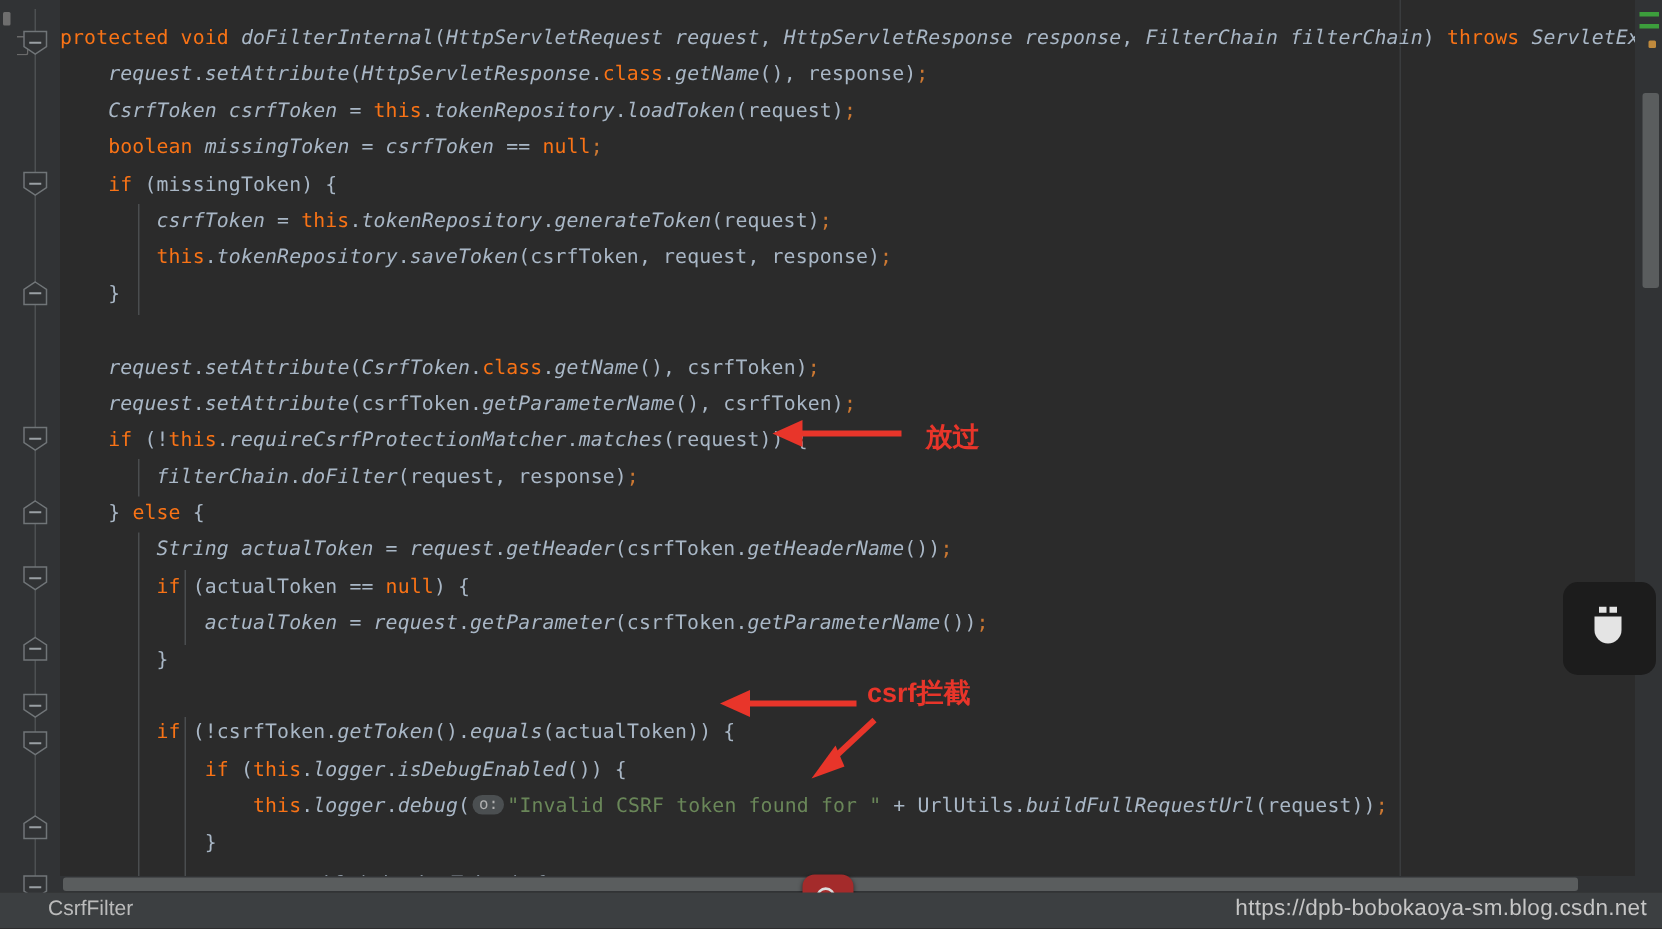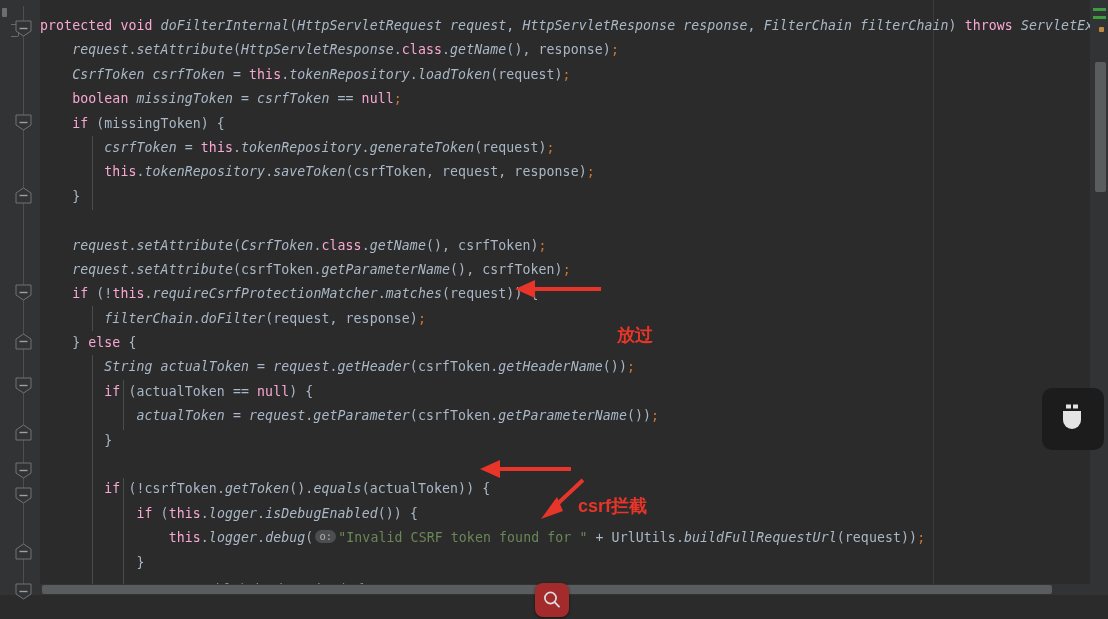--- a/index.html
+++ b/index.html
@@ -40,21 +40,21 @@
   }
   .guide{
     position:absolute;top:0;bottom:0;width:1px;background:#3a3c3e;
   }
   .code{
     position:absolute;left:0;top:14px;white-space:pre;
     font-size:13.2px;line-height:24.4px;color:#a9b7c6;
     letter-spacing:0.1px;
   }
   .ln{display:block;height:24.4px;}
-  .kw{color:#f9a8d4;}
+  .kw{color:#f97316;}
   .str{color:#6a8759;}
   .plain{color:#a9b7c6;font-style:italic;}
   .punc{color:#a9b7c6;}
   .semi{color:#cc7832;}
   .hint{
     display:inline-block;background:#4b4f51;color:#b0b0b0;
     border-radius:7px;padding:0 4px;font-size:10.5px;
     line-height:13px;vertical-align:2px;margin:0 2px;
   }
 
@@ -121,21 +121,21 @@
     position:absolute;left:1042px;top:388px;width:62px;height:62px;
     background:#1c1c1c;border-radius:10px;
     display:flex;align-items:center;justify-content:center;
   }
 
   
   .anno{position:absolute;pointer-events:none;}
   .anno-text{
     position:absolute;color:#e8352a;
     font-family:"Liberation Sans",sans-serif;
-    font-size:18px;font-weight:600;white-space:nowrap;margin-top:44px;
+    font-size:18px;font-weight:600;white-space:nowrap;
   }
 </style>
 </head>
 <body>
 
 <div class="ide">
 
   <div class="gutter">
     <div class="gutter-line"></div>
     <div class="mini-mark"></div>
@@ -258,14 +258,18 @@
   </div>
 
   <div class="usbwidget">
     <svg width="28" height="32" viewBox="0 0 28 32">
       <rect x="7" y="1.5" width="5" height="4" fill="#e4e4e4"></rect>
       <rect x="14" y="1.5" width="5" height="4" fill="#e4e4e4"></rect>
       <path d="M4 8 h18 v9 a9 9 0 0 1 -18 0 z" fill="#e4e4e4"></path>
     </svg>
   </div>
 
+  <div class="status">
+    <div class="status-text">CsrfFilter</div>
+    <div class="watermark">https://dpb-bobokaoya-sm.blog.csdn.net</div>
+  </div>
 
 </div>
 
 </body></html>

